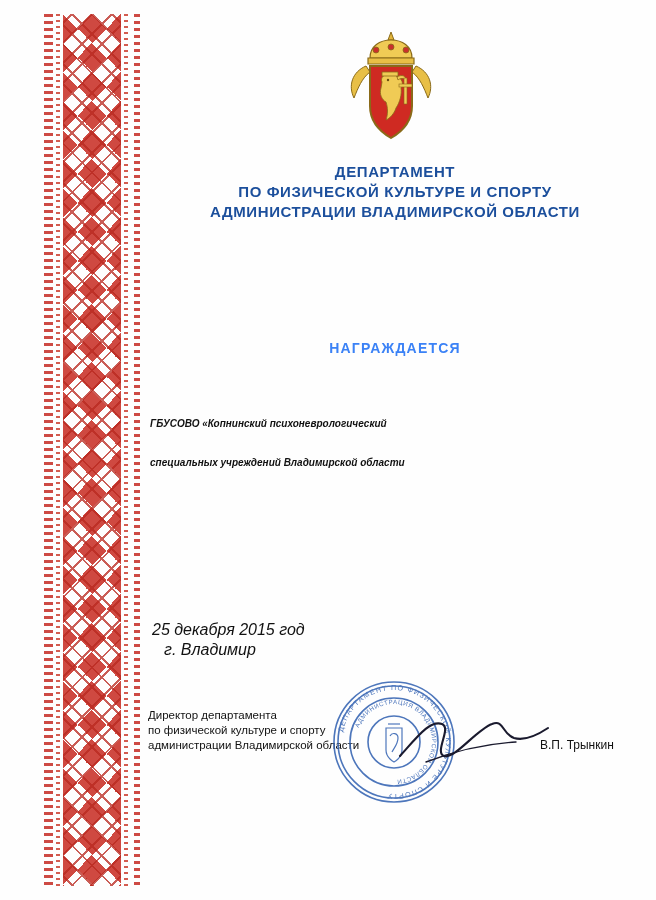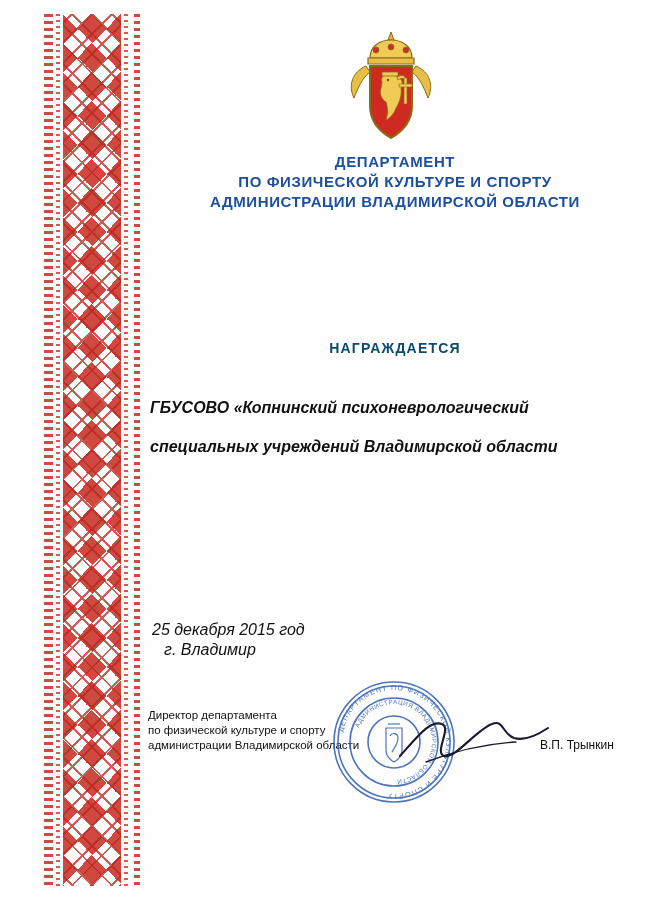--- a/index.html
+++ b/index.html
@@ -89,21 +89,21 @@
     left: 336px;
     top: 28px;
     width: 110px;
     height: 116px;
   }
 
   
   .dept {
     position: absolute;
     left: 170px;
-    top: 152px;
+    top: 162px;
     width: 450px;
     text-align: center;
     color: #1c4f9c;
     font-weight: bold;
     font-size: 15px;
     letter-spacing: .6px;
     line-height: 20px;
   }
 
   
@@ -127,34 +127,34 @@
     text-shadow: 0 2px 1px rgba(0,0,0,.20);
   }
 
   
   .awarded {
     position: absolute;
     left: 170px;
     top: 340px;
     width: 450px;
     text-align: center;
-    color: #0c4a6e;
+    color: #3b82f6;
     font-weight: bold;
     font-size: 14px;
     letter-spacing: 1.2px;
   }
 
   
   .body-lines {
     position: absolute;
     left: 150px;
-    top: 388px;
+    top: 404px;
     width: 490px;
     color: #111;
-    font-size: 16px;
+    font-size: 10px;
     font-style: italic;
     line-height: 39px;
   }
   .body-lines .ln {
     white-space: nowrap;
   }
   .body-lines .strong { font-weight: bold; font-style: italic; }
   .body-lines .underline { text-decoration: underline; }
 
   

